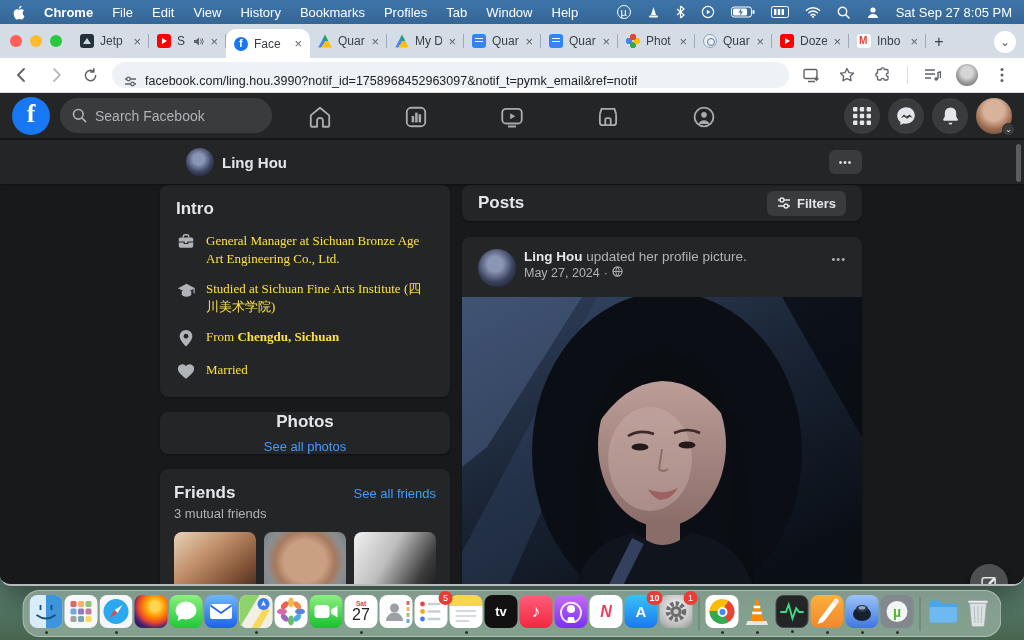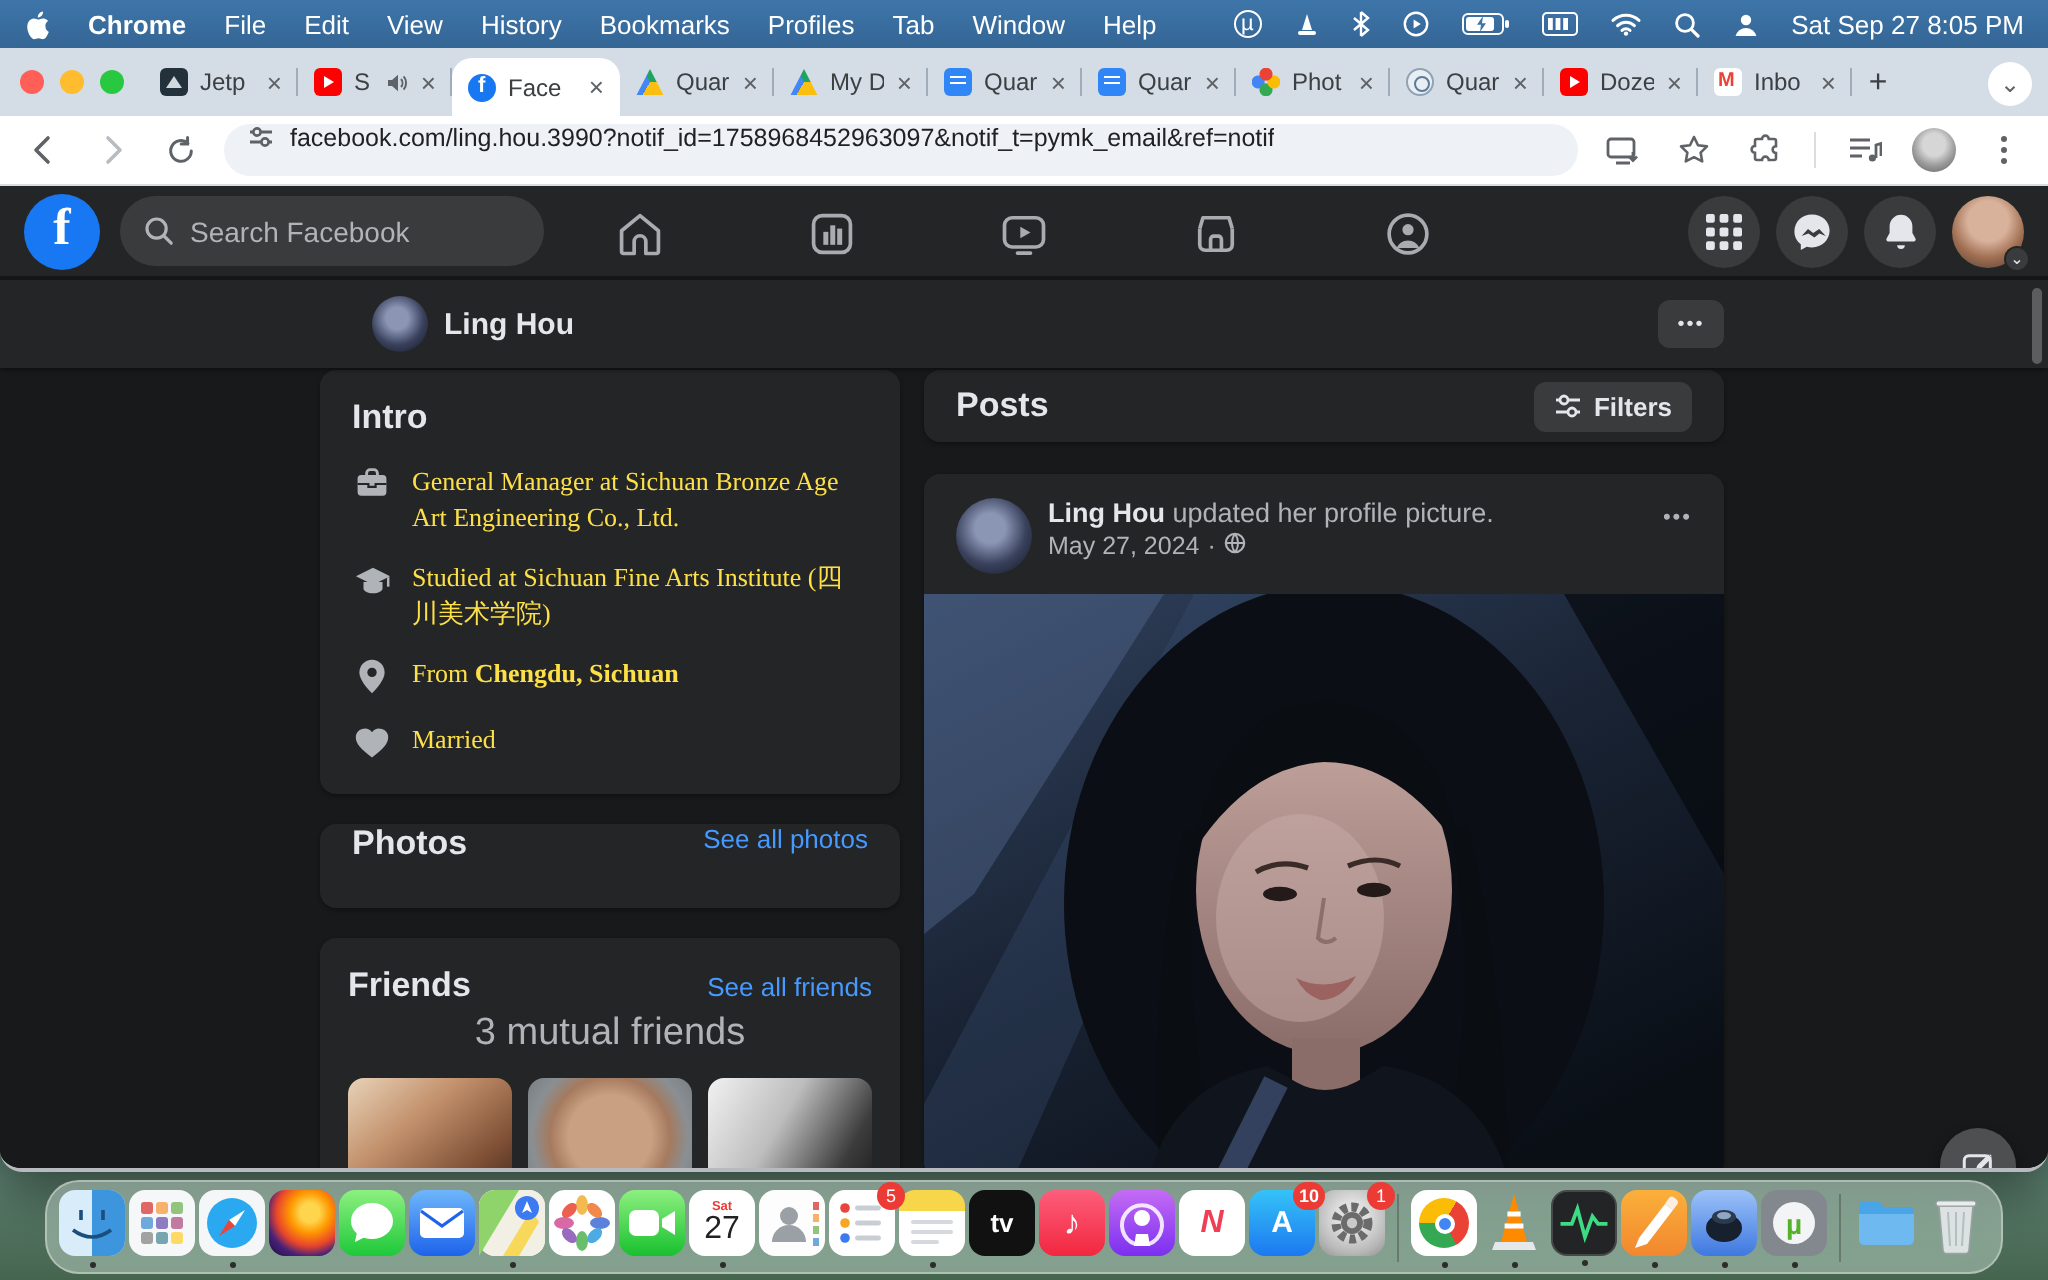--- a/index.html
+++ b/index.html
@@ -60,21 +60,21 @@
   .fav-stamp { background:#e8eef2; border:1px solid #8fa3b5; border-radius:50%; }
   .fav-stamp::after{content:"";position:absolute;left:3px;top:3px;width:6px;height:6px;border:1px solid #5a7b9a;border-radius:50%;}
   .fav-gmail { background:#fff; }
   .fav-gmail::after{content:"M";position:absolute;left:2px;top:1px;color:#ea4335;font-weight:700;font-size:10px;}
   .speaker { flex:none; display:flex; color:#5f6368; }
 
   
   .toolbar { height:35px; background:#fff; border-bottom:1px solid #dadce0; display:flex; align-items:center; padding:0 10px; gap:10px; }
   .navbtn { display:flex; align-items:center; justify-content:center; width:24px; height:24px; color:#5f6368; }
   .navbtn.disabled { color:#b8bcc1; }
-  .urlbar { flex:1; height:26px; background:#eef1f6; border-radius:13px; display:flex; align-items:flex-start; padding:0 12px; gap:8px; min-width:0; }
+  .urlbar { flex:1; height:26px; background:#eef1f6; border-radius:13px; display:flex; align-items:flex-end; padding:0 12px; gap:8px; min-width:0; }
   .urlbar .tune { color:#5f6368; display:flex; }
   .urltext { font-size:12.5px; color:#202124; white-space:nowrap; overflow:hidden; }
   .tb-right { display:flex; align-items:center; gap:12px; }
   .tbdivider { width:1px; height:18px; background:#dadce0; }
   .avatar-sm { width:22px; height:22px; border-radius:50%;
     background:radial-gradient(circle at 50% 38%,#d6d6d6 0 32%,#9a9a9a 60%,#5c5c5c 100%); }
 
   
   .fbnav { height:47px; background:#242526; border-bottom:2px solid #151617; display:flex; align-items:center; position:relative; padding:0 12px; }
   .fblogo { width:38px; height:38px; border-radius:50%; background:#1877f2; color:#fff; font-weight:700; font-size:26px;
@@ -104,26 +104,26 @@
   .colL { position:absolute; left:160px; top:1px; width:290px; }
   .colR { position:absolute; left:462px; top:1px; width:400px; }
 
   .intro { padding:14px 16px 16px; }
   .card-title { color:#e4e6eb; font-size:17px; font-weight:700; }
   .introrow { display:flex; gap:10px; margin-top:13px; align-items:flex-start; }
   .iicon { width:20px; height:20px; color:#b0b3b8; flex:none; display:flex; align-items:center; justify-content:center; }
   .itext { color:#fde047; font-size:13px; line-height:1.35;font-family:Liberation Serif, serif; }
   .itext b { font-weight:700; }
 
-  .photoscard { margin-top:15px; height:42px; display:flex; align-items:flex-start; justify-content:space-between; padding:0 16px; }
+  .photoscard { margin-top:15px; height:42px; display:flex; align-items:center; justify-content:space-between; padding:0 16px;flex-direction:column; }
   .bluelink { color:#4599ff; font-size:13px; }
 
   .friendscard { margin-top:15px; padding:14px 14px 0; height:125px; overflow:hidden; }
   .fc-toprow { display:flex; align-items:center; justify-content:space-between; }
-  .fc-sub { color:#b0b3b8; font-size:19px; margin-top:3px;text-align:center; }
+  .fc-sub { color:#b0b3b8; font-size:13px; margin-top:3px; }
   .fthumbs { display:flex; gap:8px; margin-top:11px; }
   .fthumb { width:82px; height:70px; border-radius:8px; }
   .ft1 { background:linear-gradient(140deg,#e8d3b8 0%,#c2906b 35%,#7e4f35 70%,#2e1d16 100%); }
   .ft2 { background:radial-gradient(circle at 50% 42%,#caa083 0 36%,#a57a5e 52%,#8a8f94 68%,#6d7277 100%); }
   .ft3 { background:linear-gradient(120deg,#f2f2f2 0%,#bdbdbd 40%,#3c3c3c 75%,#141414 100%); }
 
   .postscard { height:36px; display:flex; align-items:center; justify-content:space-between; padding:0 16px; }
   .filtersbtn { display:flex; align-items:center; gap:6px; background:#3a3b3c; border-radius:6px; padding:5px 10px;
     color:#e4e6eb; font-size:13px; font-weight:600; }
   .filtersbtn .fic { display:flex; color:#e4e6eb; }

